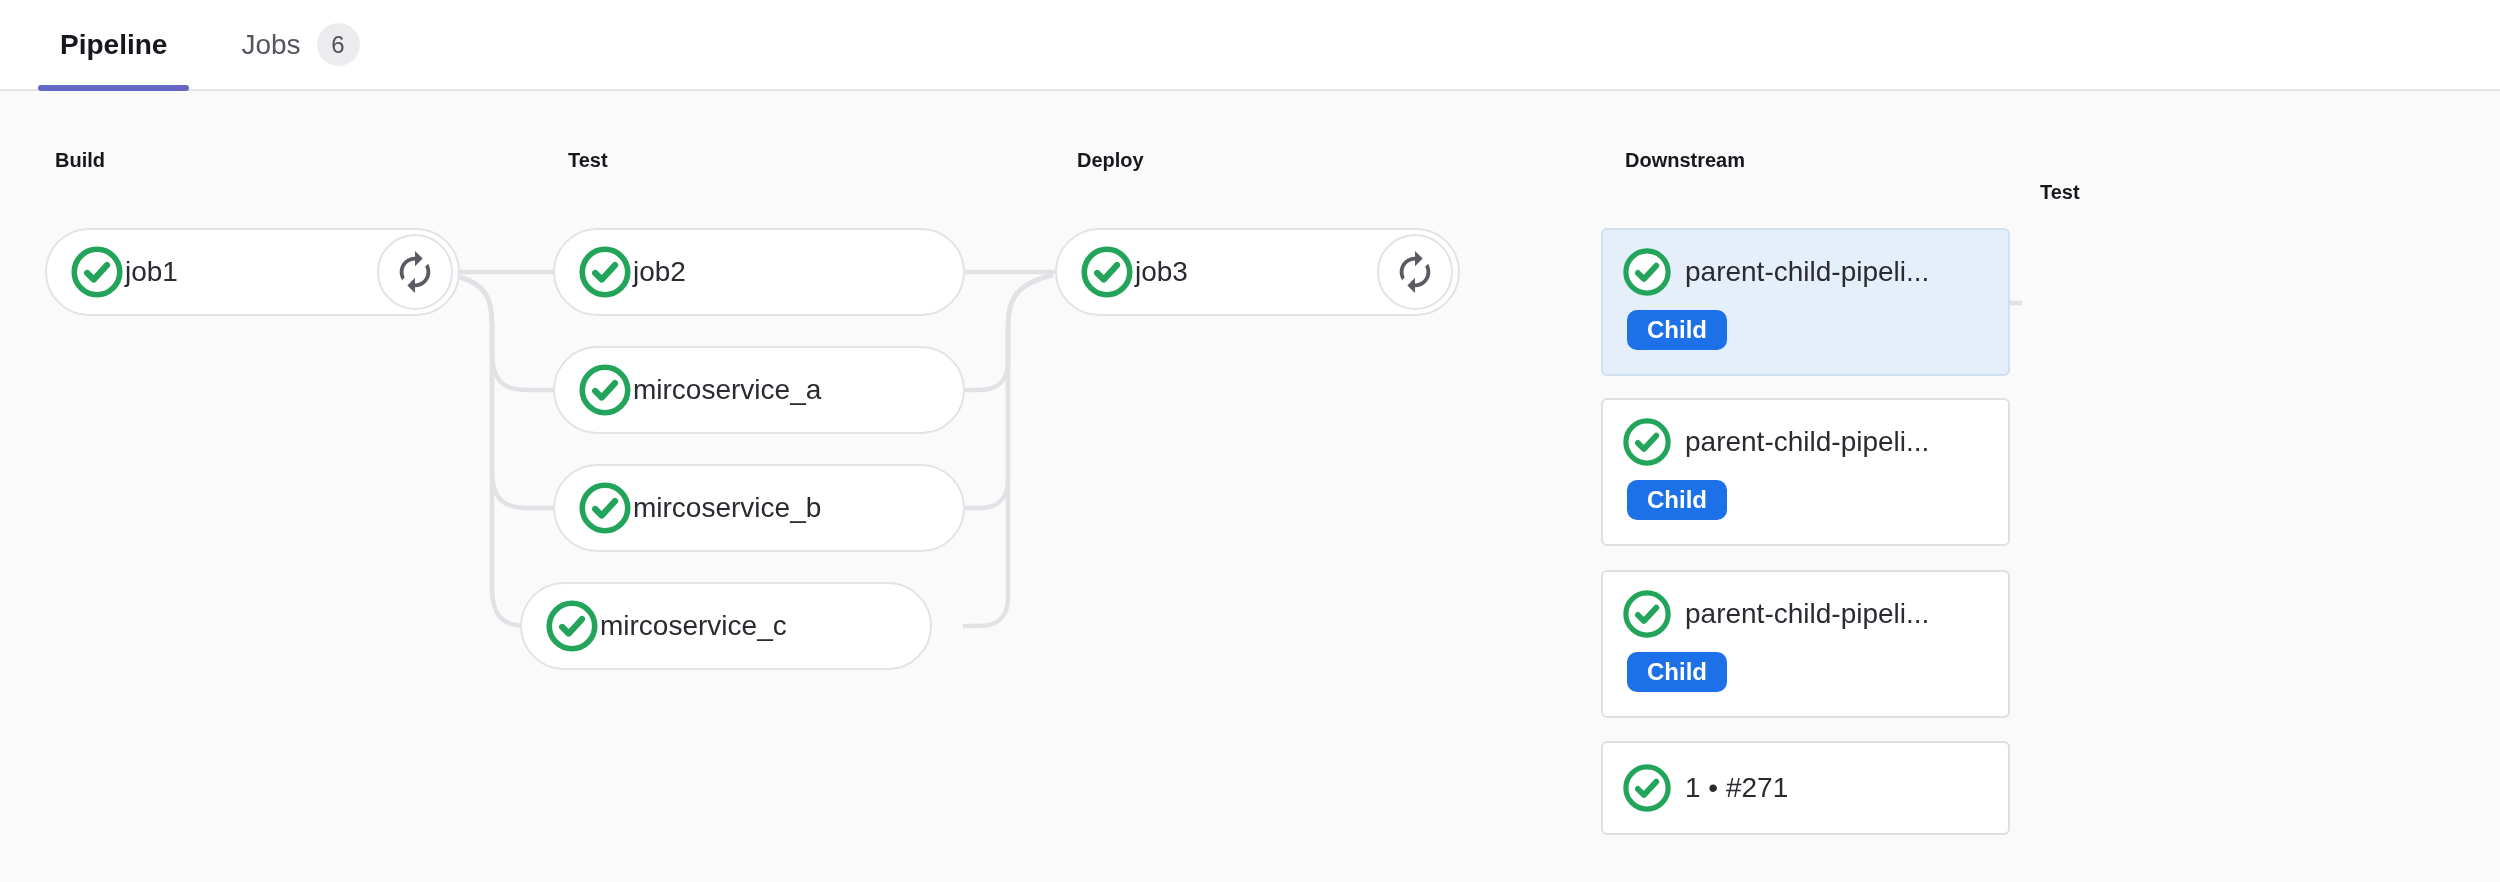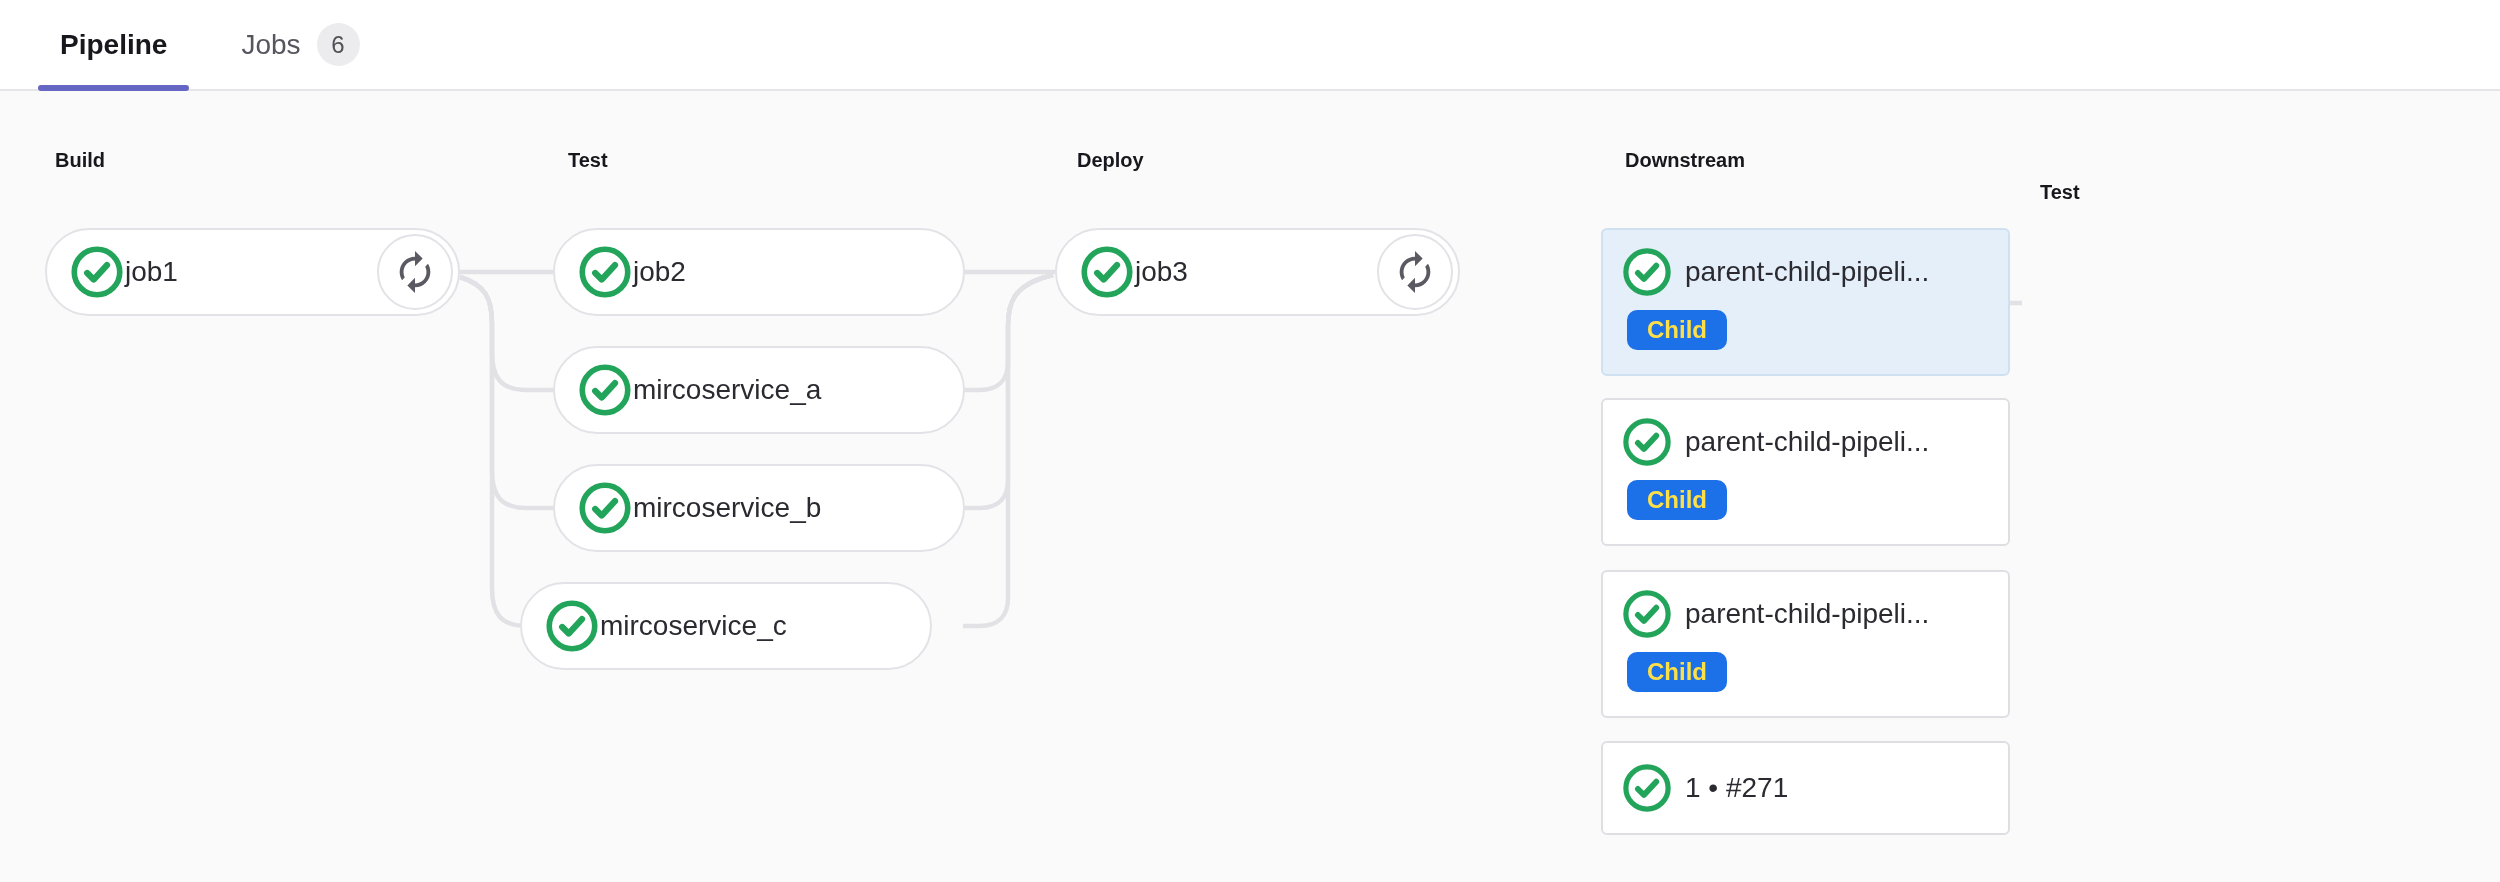--- a/index.html
+++ b/index.html
@@ -30,21 +30,21 @@
              border-radius:50%;border:2px solid #e3e2e7;background:#fff;display:flex;align-items:center;
              justify-content:center;cursor:pointer;padding:0;box-sizing:border-box;}
   .retry-btn svg{width:46px;height:46px;display:block;}
 
   .ds-card{position:absolute;background:#fff;border:2px solid #dfdee3;border-radius:6px;
            box-sizing:border-box;padding:16px 18px;z-index:2;cursor:pointer;}
   .ds-card.selected{background:#e4effa;border-color:#cfe0f1;}
   .ds-card.single{display:flex;}
   .ds-row{display:flex;align-items:center;gap:12px;}
   .ds-label{font-size:28px;color:#2b2a31;white-space:nowrap;}
-  .child-badge{display:inline-block;margin-top:12px;margin-left:6px;background:#1c70e8;color:#fde047;
+  .child-badge{display:inline-block;margin-top:12px;margin-left:6px;background:#1c70e8;color:#ffffff;
                font-size:24px;font-weight:600;line-height:24px;padding:8px 20px;border-radius:10px;cursor:pointer;}
 </style>
 </head>
 <body>
 
 <div class="screen">
 
   <header class="tabbar">
     <div class="tab active">
       <span>Pipeline</span>

